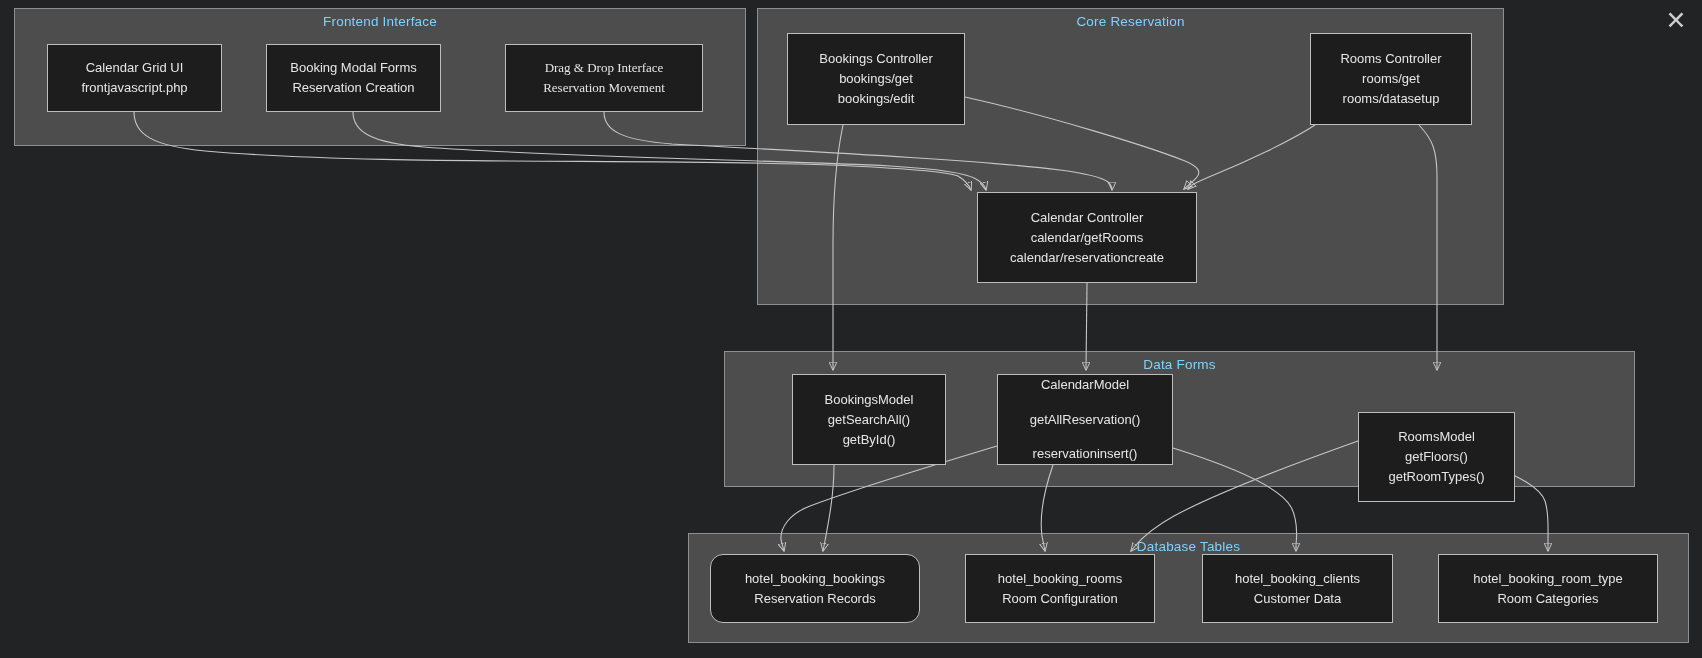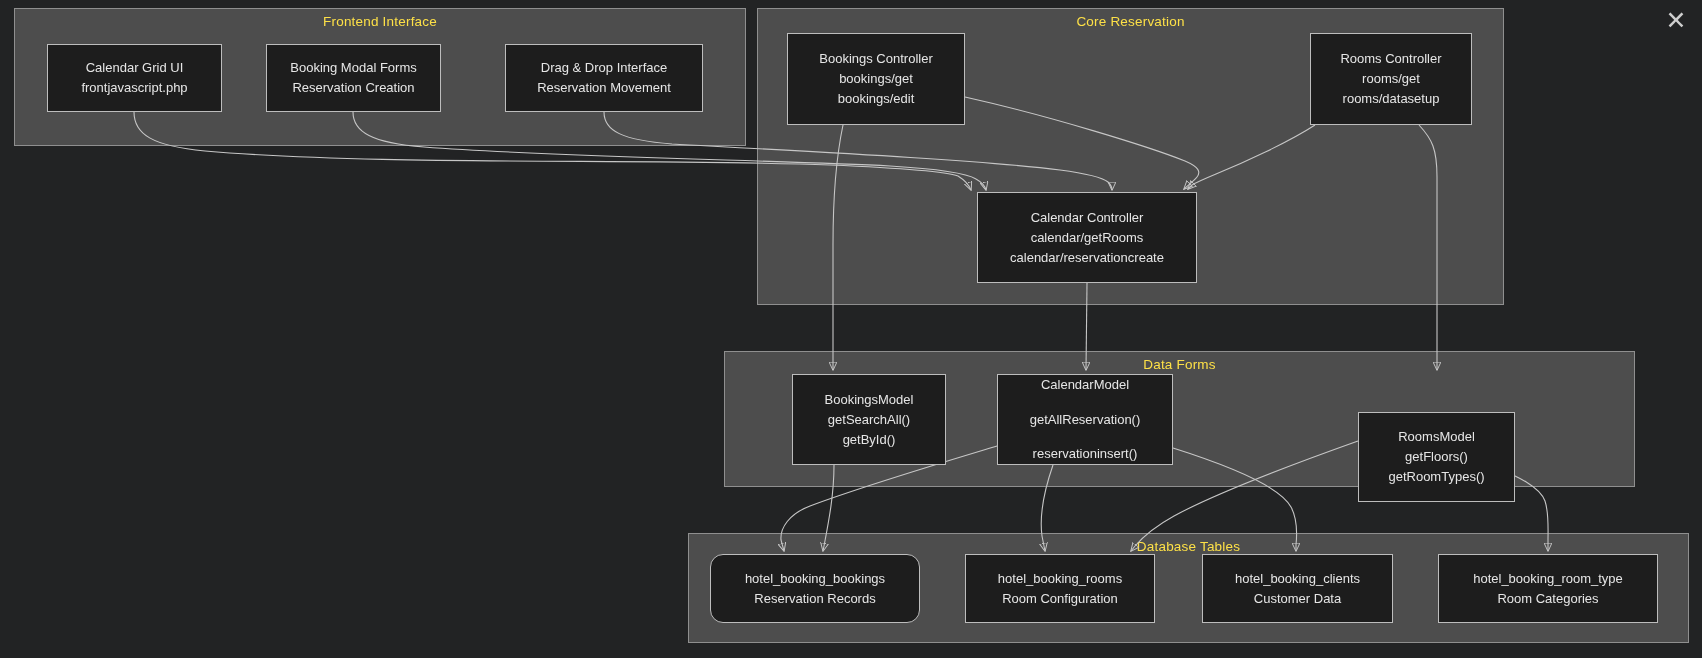--- a/index.html
+++ b/index.html
@@ -8,21 +8,21 @@
     font-family:"Liberation Sans","DejaVu Sans",sans-serif;
     -webkit-font-smoothing:antialiased;
   }
   .stage{position:absolute;inset:0;}
   .cluster{
     position:absolute;background:#4d4d4d;border:1px solid #8f8f8f;
     box-sizing:border-box;z-index:1;
   }
   .cluster-label{
     position:absolute;top:5px;left:0;right:0;text-align:center;
-    color:#fde047;font-size:13.5px;letter-spacing:.2px;
+    color:#7dd3fc;font-size:13.5px;letter-spacing:.2px;
   }
   .node{
     position:absolute;background:#1d1d1d;border:1px solid #bdbdbd;
     box-sizing:border-box;z-index:3;
     display:flex;flex-direction:column;justify-content:center;align-items:center;
     color:#e6e6e6;font-size:13px;line-height:20px;text-align:center;
   }
   .node .line{display:block;white-space:nowrap;}
   svg.edges{position:absolute;left:0;top:0;z-index:2;pointer-events:none;}
   svg.edges path{fill:none;stroke:#c6c6c6;stroke-width:1.1;}
@@ -77,21 +77,21 @@
   </svg>
 
   <div class="node" style="left:47px;top:44px;width:175px;height:68px;">
     <span class="line">Calendar Grid UI</span>
     <span class="line">frontjavascript.php</span>
   </div>
   <div class="node" style="left:266px;top:44px;width:175px;height:68px;">
     <span class="line">Booking Modal Forms</span>
     <span class="line">Reservation Creation</span>
   </div>
-  <div class="node" style="left:505px;top:44px;width:198px;height:68px;">
+  <div class="node" style="left:505px;top:44px;width:198px;height:68px;font-family:Liberation Serif, serif;">
     <span class="line">Drag &amp; Drop Interface</span>
     <span class="line">Reservation Movement</span>
   </div>
 
   <div class="node" style="left:787px;top:33px;width:178px;height:92px;">
     <span class="line">Bookings Controller</span>
     <span class="line">bookings/get</span>
     <span class="line">bookings/edit</span>
   </div>
   <div class="node" style="left:1310px;top:33px;width:162px;height:92px;">

